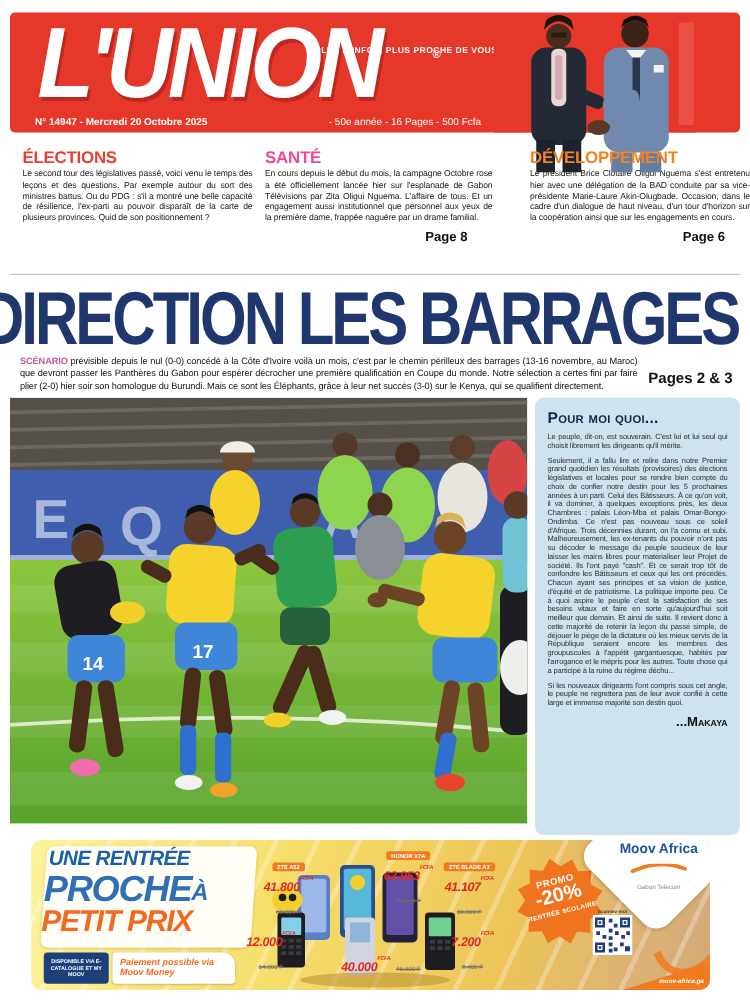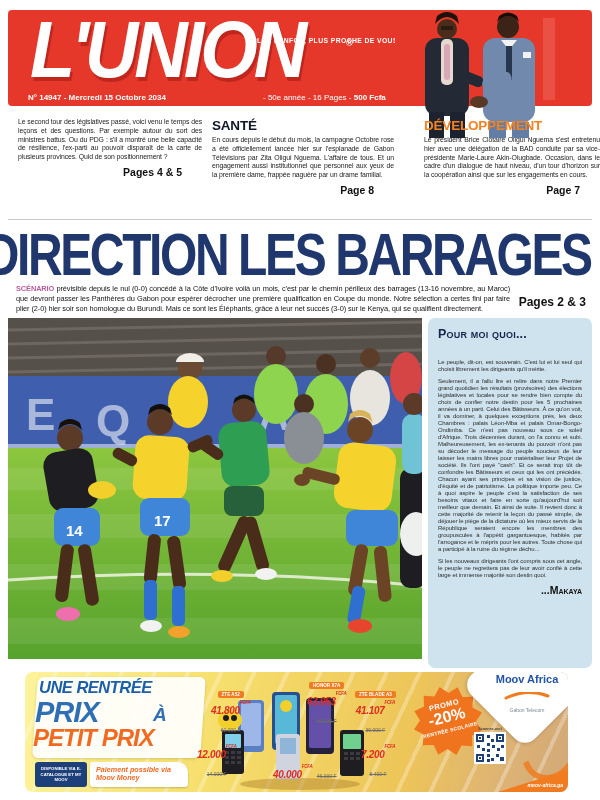--- a/index.html
+++ b/index.html
@@ -10,51 +10,51 @@
   
   .masthead { position:absolute; left:8px; top:10px; width:584px; height:96px; background:#e5382b; border-radius:4px; }
   .logo { position:absolute; left:22px; top:-6px; color:#fff; font-weight:900; font-style:italic;
           font-size:74px; letter-spacing:-4px; text-shadow:2px 3px 0 rgba(120,10,5,.35);
           transform:scaleY(1.08); transform-origin:top left; white-space:nowrap; }
   .logo-reg { position:absolute; left:338px; top:28px; color:#fff; font-size:9px; font-weight:700; }
   .tagline { position:absolute; left:244px; top:27px; color:#fff; font-weight:700; font-size:6.8px; letter-spacing:.4px; }
   .site { position:absolute; left:278px; top:84px; color:#fff; font-weight:900; font-size:12px; font-style:italic; letter-spacing:.5px;margin-top:44px; }
   .issue-line { position:absolute; left:20px; bottom:4px; color:#fff; font-weight:700; font-size:8px; }
   .edition-line { position:absolute; left:255px; bottom:4px; color:#fff; font-size:8px; }
-  .edition-line b { font-weight:700; }
+  .edition-line b { font-weight:400; }
   .mast-photo { position:absolute; left:395px; top:12px; width:162px; height:126px; z-index:1; }
 
   
   .teaser { position:absolute; top:118px; }
   .teaser h2 { font-size:13.5px; font-weight:900; letter-spacing:-.2px; margin-bottom:3px; }
   .teaser p { font-size:6.9px; line-height:1.28; color:#1c1c1c; text-align:justify; letter-spacing:-.1px; }
   .teaser .pageref { display:block; text-align:right; padding-right:20px; font-weight:900; font-size:10.5px; color:#111; margin-top:4px; }
   .t1 { left:18px;  width:184px; }
   .t1 h2 { color:#e8402f; }
   .t2 { left:212px; width:182px; }
-  .t2 h2 { color:#0f172a; }
+  .t2 h2 { color:#ec4899; }
   .t3 { left:424px; width:176px; }
   .t3 h2 { color:#f58220; position:relative; z-index:2; }
   .rule { position:absolute; left:8px; top:219px; width:584px; height:1px; background:#c9c9c9; }
 
   
   .headline { position:absolute; top:220px; left:50%; transform:translateX(-50%) scaleX(.80);
               color:#20376e; font-weight:900; font-size:60px; letter-spacing:-3px; white-space:nowrap; }
   .lede { position:absolute; left:16px; top:284px; width:566px; font-size:7.4px; line-height:1.38;
           color:#141414; text-align:justify; padding-right:72px; letter-spacing:-.1px; }
   .kicker { color:#b85d9e; font-weight:900; }
   .lede-pages { position:absolute; right:14px; top:295px; font-weight:900; font-size:12px; color:#111; }
 
   
   .main-photo { position:absolute; left:8px; top:318px; width:414px; height:341px; overflow:hidden; }
 
   
   .edit-box { position:absolute; left:428px; top:318px; width:164px; height:350px; background:#cfe3ee;
               border-radius:7px; padding:9px 10px 8px 10px; overflow:hidden; }
-  .edit-title { font-variant:small-caps; font-weight:900; color:#14254c; font-size:12.5px; letter-spacing:.2px; margin-bottom:18px; }
+  .edit-title { font-variant:small-caps; font-weight:900; color:#14254c; font-size:12.5px; letter-spacing:.2px; margin-bottom:6px; }
   .edit-box p { font-size:6px; line-height:7px; color:#2e2e2e; text-align:justify; margin-bottom:5px; letter-spacing:-.1px; }
   .edit-sig { text-align:right; font-variant:small-caps; font-weight:900; font-size:10.5px; color:#111; margin-top:2px; }
 
   
   .ad { position:absolute; left:25px; top:672px; width:543px; height:120px; border-radius:8px; overflow:hidden;
         background:linear-gradient(100deg,#fdf39b 0%,#f6df6d 35%,#edc558 70%,#ddb375 88%,#d2a878 100%); }
   .ad-streak { position:absolute; left:0; top:0; width:100%; height:100%;
         background:repeating-linear-gradient(115deg, rgba(255,255,255,0) 0 26px, rgba(255,255,255,.28) 26px 30px); }
   .ad-left { position:absolute; left:10px; top:5px; width:168px; height:81px; background:rgba(255,255,255,.92);
              border-radius:6px; transform:skewX(-4deg); box-shadow:0 1px 3px rgba(0,0,0,.15); }
@@ -97,21 +97,21 @@
 </head>
 <body>
 
 <div class="page">
 
   <div class="masthead">
     <div class="logo">L'UNION</div>
     <div class="logo-reg">®</div>
     <div class="tagline">PLUS D'INFOS, PLUS PROCHE DE VOUS</div>
     <div class="site">lunion.ga</div>
-    <div class="issue-line">N° 14947 - Mercredi 15 Octobre 2034</div>
+    <div class="issue-line">N° 14947 - Mercredi 20 Octobre 2025</div>
     <div class="edition-line"><span>- 50e année - 16 Pages - </span><b>500 Fcfa</b></div>
   </div>
 
   <svg class="mast-photo" viewBox="0 0 162 126">
     <rect x="0" y="0" width="162" height="94" fill="#e5382b"></rect>
     <rect x="148" y="6" width="12" height="82" fill="#ef6a5d" opacity=".5"></rect>
 
     <circle cx="52" cy="17" r="10" fill="#4a2c1b"></circle>
     <path d="M40,12 q12,-14 24,0 l-2,-8 q-10,-8 -20,0 z" fill="#1d1208"></path>
     <rect x="46" y="14" width="12" height="4" fill="#2b1c10"></rect>
@@ -129,32 +129,32 @@
     <rect x="111" y="34" width="6" height="34" fill="#27364d"></rect>
     <rect x="128" y="40" width="8" height="6" fill="#f2f2f2"></rect>
     <rect x="86" y="58" width="30" height="12" rx="5" fill="#7089ad" transform="rotate(-20 116 64)"></rect>
     <rect x="94" y="110" width="17" height="16" fill="#637ea4"></rect>
     <rect x="117" y="110" width="17" height="16" fill="#637ea4"></rect>
 
     <ellipse cx="84" cy="90" rx="9" ry="6" fill="#5a3826"></ellipse>
   </svg>
 
   <div class="teaser t1">
+    <h2>ÉLECTIONS</h2>
     <p>Le second tour des législatives passé, voici venu le temps des leçons et des questions. Par exemple autour du sort des ministres battus. Ou du PDG : s'il a montré une belle capacité de résilience, l'ex-parti au pouvoir disparaît de la carte de plusieurs provinces. Quid de son positionnement ?</p>
-    <span class="pageref">Pages 4 &amp; 5</span>
   </div>
   <div class="teaser t2">
     <h2>SANTÉ</h2>
     <p>En cours depuis le début du mois, la campagne Octobre rose a été officiellement lancée hier sur l'esplanade de Gabon Télévisions par Zita Oligui Nguema. L'affaire de tous. Et un engagement aussi institutionnel que personnel aux yeux de la première dame, frappée naguère par un drame familial.</p>
     <span class="pageref">Page 8</span>
   </div>
   <div class="teaser t3">
     <h2>DÉVELOPPEMENT</h2>
     <p>Le président Brice Clotaire Oligui Nguema s'est entretenu hier avec une délégation de la BAD conduite par sa vice-présidente Marie-Laure Akin-Olugbade. Occasion, dans le cadre d'un dialogue de haut niveau, d'un tour d'horizon sur la coopération ainsi que sur les engagements en cours.</p>
-    <span class="pageref">Page 7</span>
+    <span class="pageref">Page 6</span>
   </div>
   <div class="rule"></div>
 
   <div class="headline">DIRECTION LES BARRAGES !</div>
   <p class="lede"><span class="kicker">SCÉNARIO</span><span> prévisible depuis le nul (0-0) concédé à la Côte d'Ivoire voilà un mois, c'est par le chemin périlleux des barrages (13-16 novembre, au Maroc) que devront passer les Panthères du Gabon pour espérer décrocher une première qualification en Coupe du monde. Notre sélection a certes fini par faire plier (2-0) hier soir son homologue du Burundi. Mais ce sont les Éléphants, grâce à leur net succès (3-0) sur le Kenya, qui se qualifient directement.</span></p>
   <div class="lede-pages">Pages 2 &amp; 3</div>
 
   <div class="main-photo">
     <svg viewBox="0 0 414 341" width="414" height="341">
       <defs>
@@ -261,21 +261,21 @@
     <p>Si les nouveaux dirigeants l'ont compris sous cet angle, le peuple ne regrettera pas de leur avoir confié à cette large et immense majorité son destin quoi.</p>
     <div class="edit-sig">...Makaya</div>
   </div>
 
   <div class="ad">
     <div class="ad-streak"></div>
     <div class="ad-arc"></div>
 
     <div class="ad-left"></div>
     <div class="ad-l1">UNE RENTRÉE</div>
-    <div class="ad-l2">PRIX</div>
+    <div class="ad-l2">PROCHE</div>
     <div class="ad-l2b">À</div>
     <div class="ad-l3">PETIT PRIX</div>
 
     <div class="ad-avail">DISPONIBLE VIA E-CATALOGUE ET MY MOOV</div>
     <div class="ad-pay">Paiement possible via Moov Money</div>
 
     <svg class="phones" viewBox="0 0 210 120">
       <rect x="38" y="28" width="26" height="52" rx="4" fill="#5a7fc2"></rect>
         <rect x="41" y="31" width="20" height="43" rx="2" fill="#9db8e8"></rect>
       <rect x="72" y="20" width="28" height="58" rx="4" fill="#2a4f8f"></rect>

